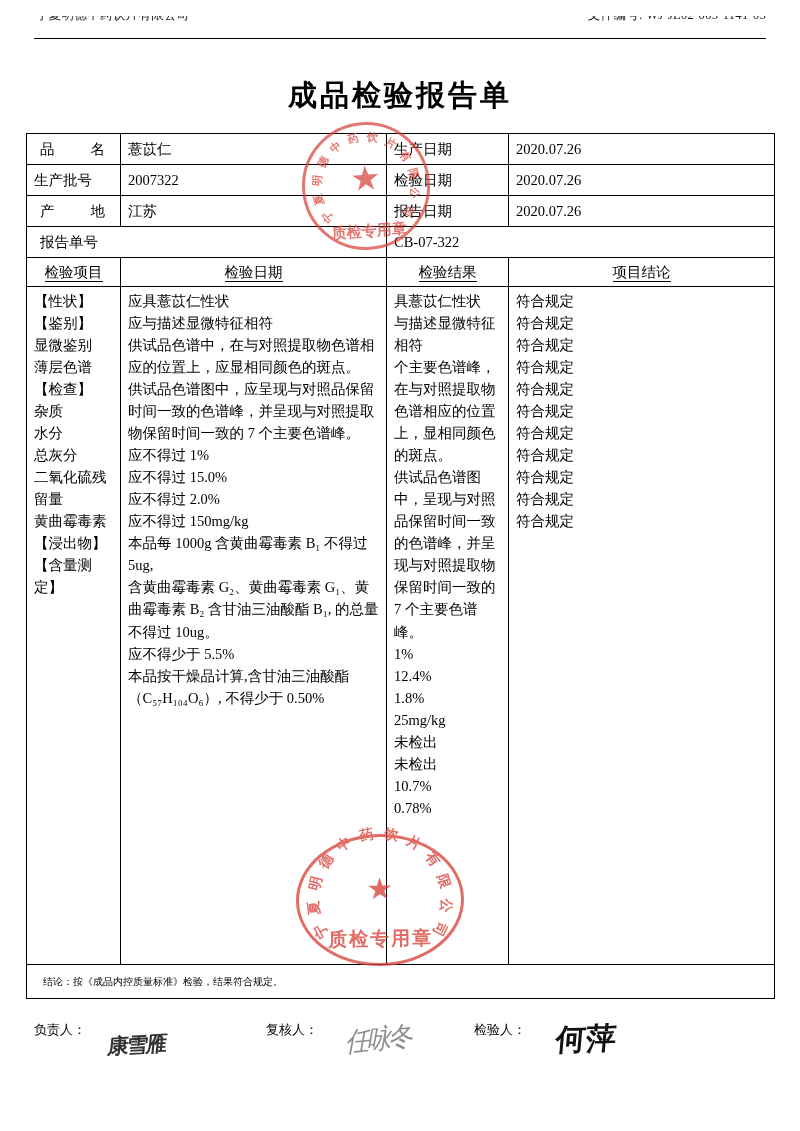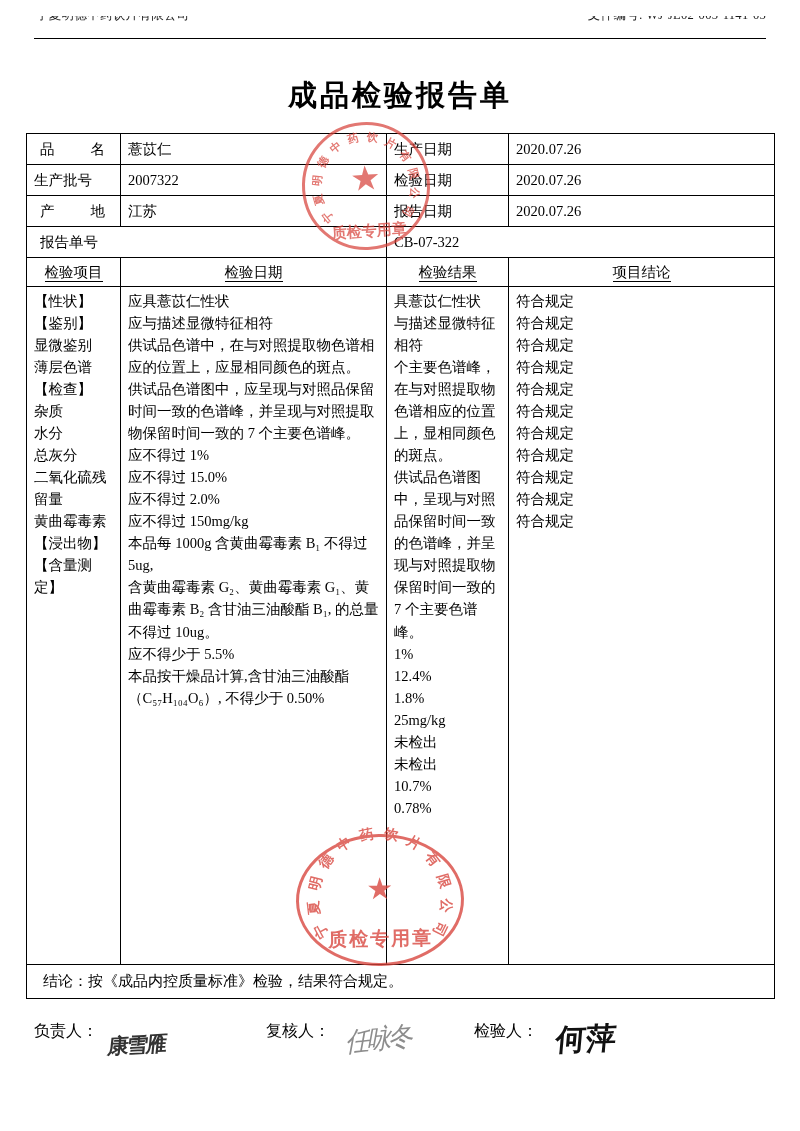--- a/index.html
+++ b/index.html
@@ -91,31 +91,31 @@
   .c-res    { width: 244px; }
   .c-concl  { width: 163px; }
 
   .body-row td { height: 678px; vertical-align: top; }
 
   .stack { white-space: pre-line; }
 
   .conclusion-row td {
     height: 34px;
     vertical-align: middle !important;
-    font-size: 15px;
+    font-size: 10px;
     padding-left: 16px;
   }
 
   
   .sign-row {
     position: absolute;
     top: 1015px; left: 26px; width: 748px;
     height: 60px;
   }
-  .sign-block { position: absolute; font-size: 16px; }
+  .sign-block { position: absolute; font-size: 13px; }
   .sb1 { left: 8px;   top: 6px; }
   .sb2 { left: 240px; top: 6px; }
   .sb3 { left: 448px; top: 6px; }
 
   .sig { position: absolute; color: #222; white-space: nowrap; }
   .sig-hand1 {
     left: 82px; top: 16px;
     font-size: 21px;
     font-family: "DejaVu Serif", serif;
     font-weight: bold;

